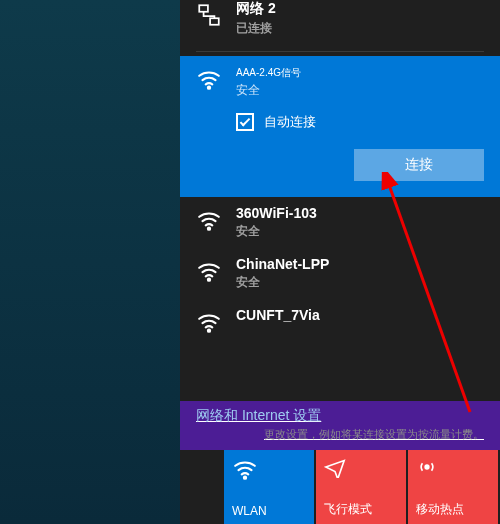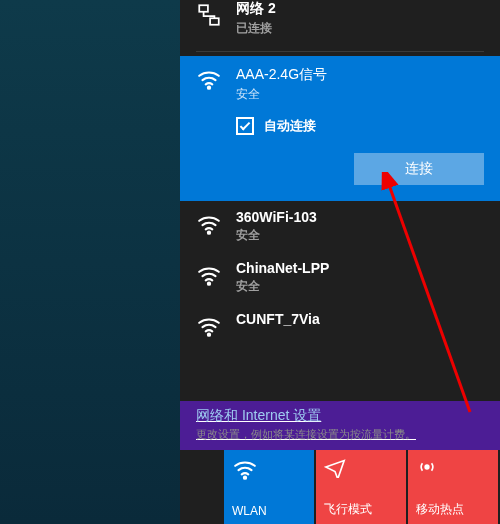--- a/index.html
+++ b/index.html
@@ -18,40 +18,40 @@
   .net-item.connected { padding-top: 0; }
   .net-item .icon { width: 26px; height: 26px; flex-shrink: 0; margin-top: 2px; }
   .net-item .info { margin-left: 14px; }
   .net-item .name { font-size: 14px; color: #fff; }
   .net-item .sub  { font-size: 12px; color: #a0a0a0; margin-top: 2px; }
   .divider { height: 1px; background: #3a3a3a; margin: 6px 16px 4px 16px; }
   .selected {
     background: #0078d7; padding: 10px 16px 16px 16px;
   }
   .selected .row1 { display: flex; align-items: flex-start; }
-  .selected .name { font-size: 14px; color: #fff; }
+  .selected .name { font-size: 10px; color: #fff; }
   .selected .sub  { font-size: 12px; color: #cfe6fb; margin-top: 2px; }
-  .autoconnect { display: flex; align-items: center; margin-left: 40px; margin-top: 14px; font-weight: bold; }
+  .autoconnect { display: flex; align-items: center; margin-left: 40px; margin-top: 14px; }
   .checkbox {
     width: 18px; height: 18px; border: 2px solid #fff; display: flex;
     align-items: center; justify-content: center; margin-right: 10px;
   }
   .check { width: 10px; height: 5px; border-left: 2px solid #fff; border-bottom: 2px solid #fff; transform: rotate(-45deg) translate(1px,-1px); }
   .autoconnect .label { font-size: 13px; color: #fff; }
   .connect-row { display: flex; justify-content: flex-end; margin-top: 18px; }
   .connect-btn {
     background: #5ca7e4; color: #fff; width: 130px; height: 32px;
     display: flex; align-items: center; justify-content: center;
     font-size: 14px; border: none; cursor: pointer;
   }
   .settings {
     padding: 6px 16px 8px 16px; background: #4c1d95; text-decoration: underline;
   }
   .settings-title { color: #9ecbf0; font-size: 14px; }
-  .settings-sub   { color: #8a8a8a; font-size: 11px; margin-top: 2px; }
+  .settings-sub   { color: #8a8a8a; font-size: 11px; margin-top: 2px; text-align: right; }
   .quick {
     display: flex; height: 74px; background: #1f1f1f; justify-content: flex-end;
   }
   .quick-tile {
     width: 90px; height: 74px; padding: 6px 8px; margin-right: 2px;
     background: #ef4444; display: flex; flex-direction: column;
     justify-content: space-between;
   }
   .quick-tile.active { background: #0078d7; }
   .quick-tile .ql { font-size: 12px; color: #fff; }

